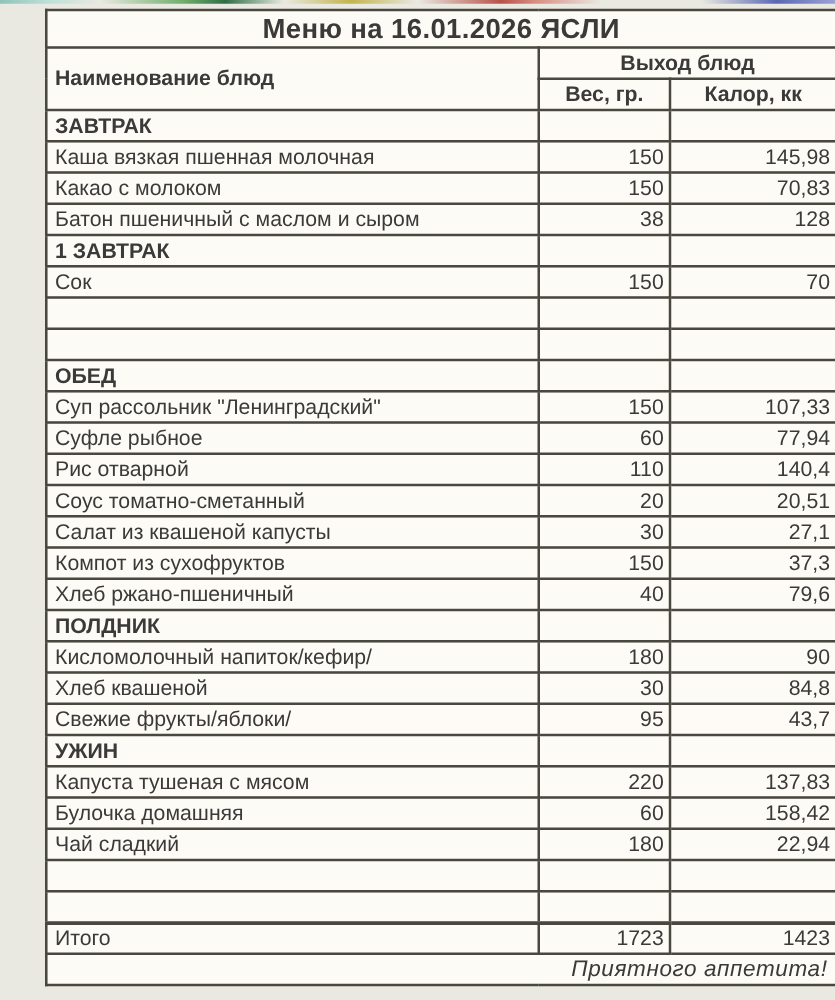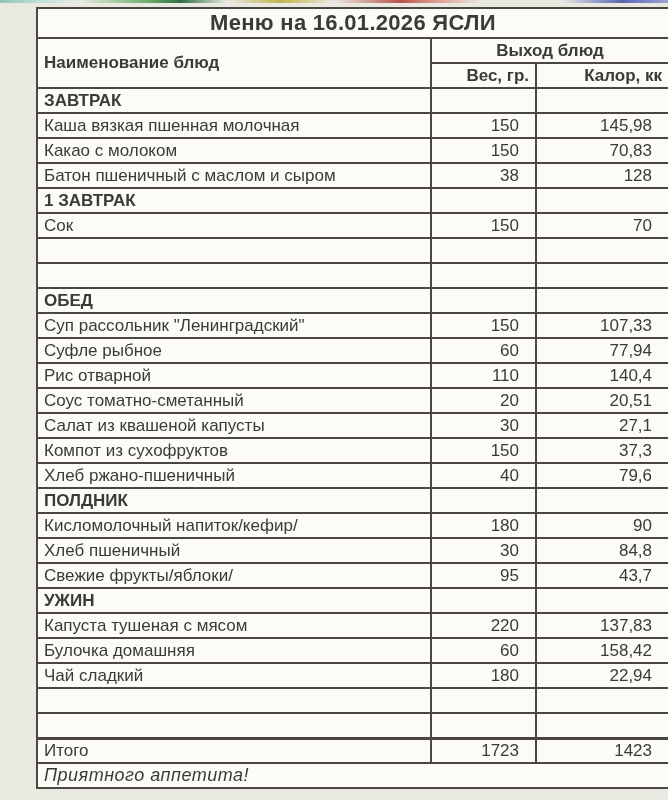--- a/index.html
+++ b/index.html
@@ -52,34 +52,34 @@
     font-weight:bold;
     text-align:left;
     font-size:17px;
   }
   .output-head{
     font-weight:bold;
     text-align:center;
   }
   .sub-head{
     font-weight:bold;
-    text-align:right;
+    text-align:center;
   }
   .num{
     text-align:right;
-    padding-right:16px;
+    padding-right:4px;
   }
   .section-cell{
     font-weight:bold;
     text-align:left;
   }
   .total-row td{border-top-width:3px;}
   .footer-cell{
     font-style:italic;
-    text-align:left;
+    text-align:right;
     font-size:18px;
     letter-spacing:0.5px;
   }
 </style>
 </head>
 <body>
 
 <div class="scan-strip"></div>
 
 <div class="page">
@@ -187,21 +187,21 @@
           <td class="section-cell">ПОЛДНИК</td>
           <td class="num"></td>
           <td class="num"></td>
         </tr>
         <tr>
           <td>Кисломолочный напиток/кефир/</td>
           <td class="num">180</td>
           <td class="num">90</td>
         </tr>
         <tr>
-          <td>Хлеб пшеничный</td>
+          <td>Хлеб квашеной</td>
           <td class="num">30</td>
           <td class="num">84,8</td>
         </tr>
         <tr>
           <td>Свежие фрукты/яблоки/</td>
           <td class="num">95</td>
           <td class="num">43,7</td>
         </tr>
         <tr>
           <td class="section-cell">УЖИН</td>

